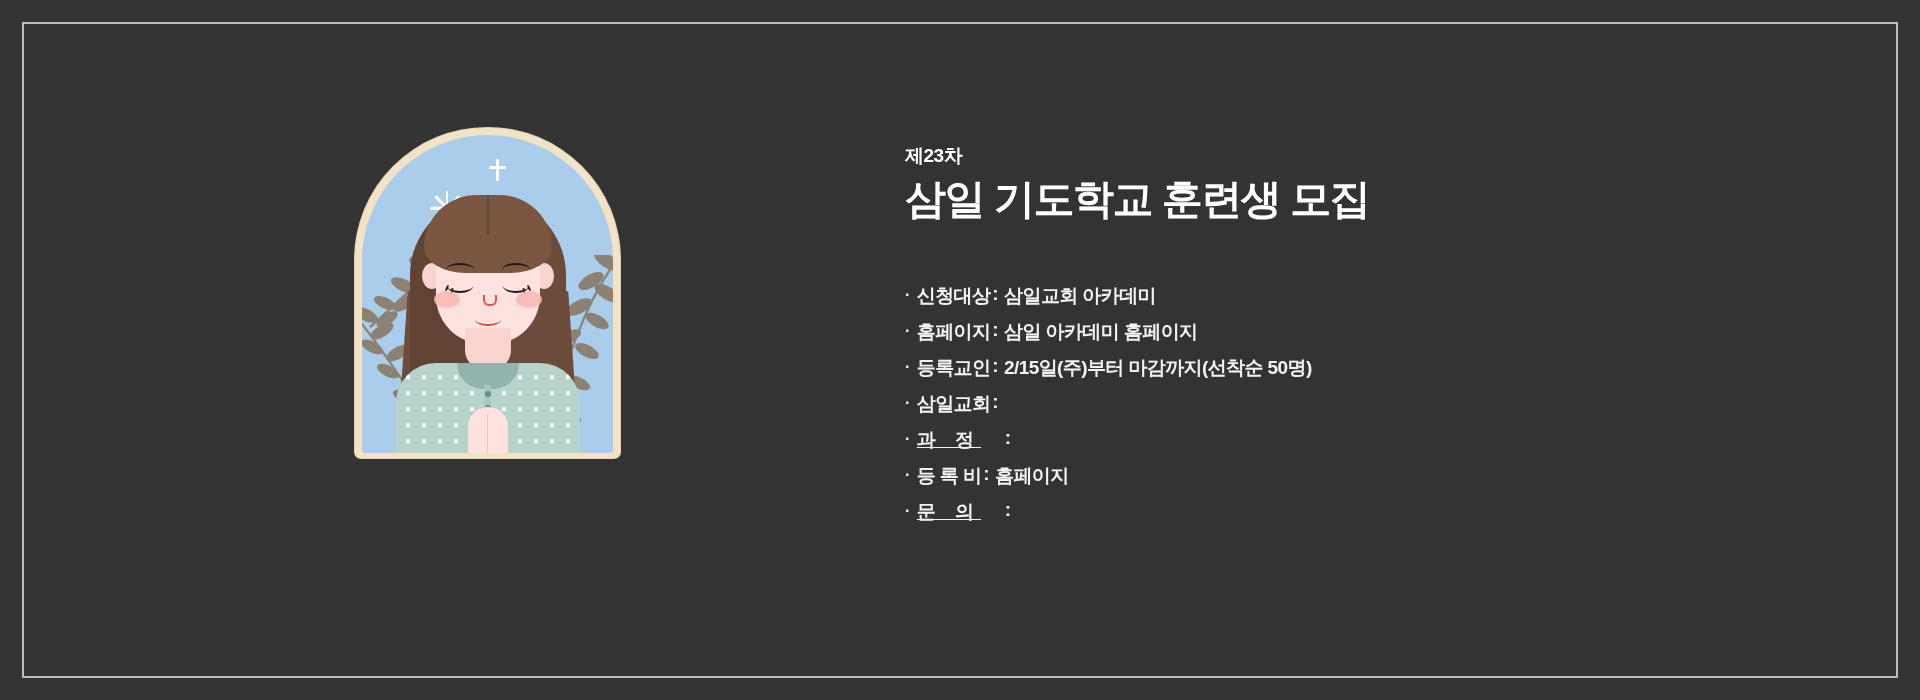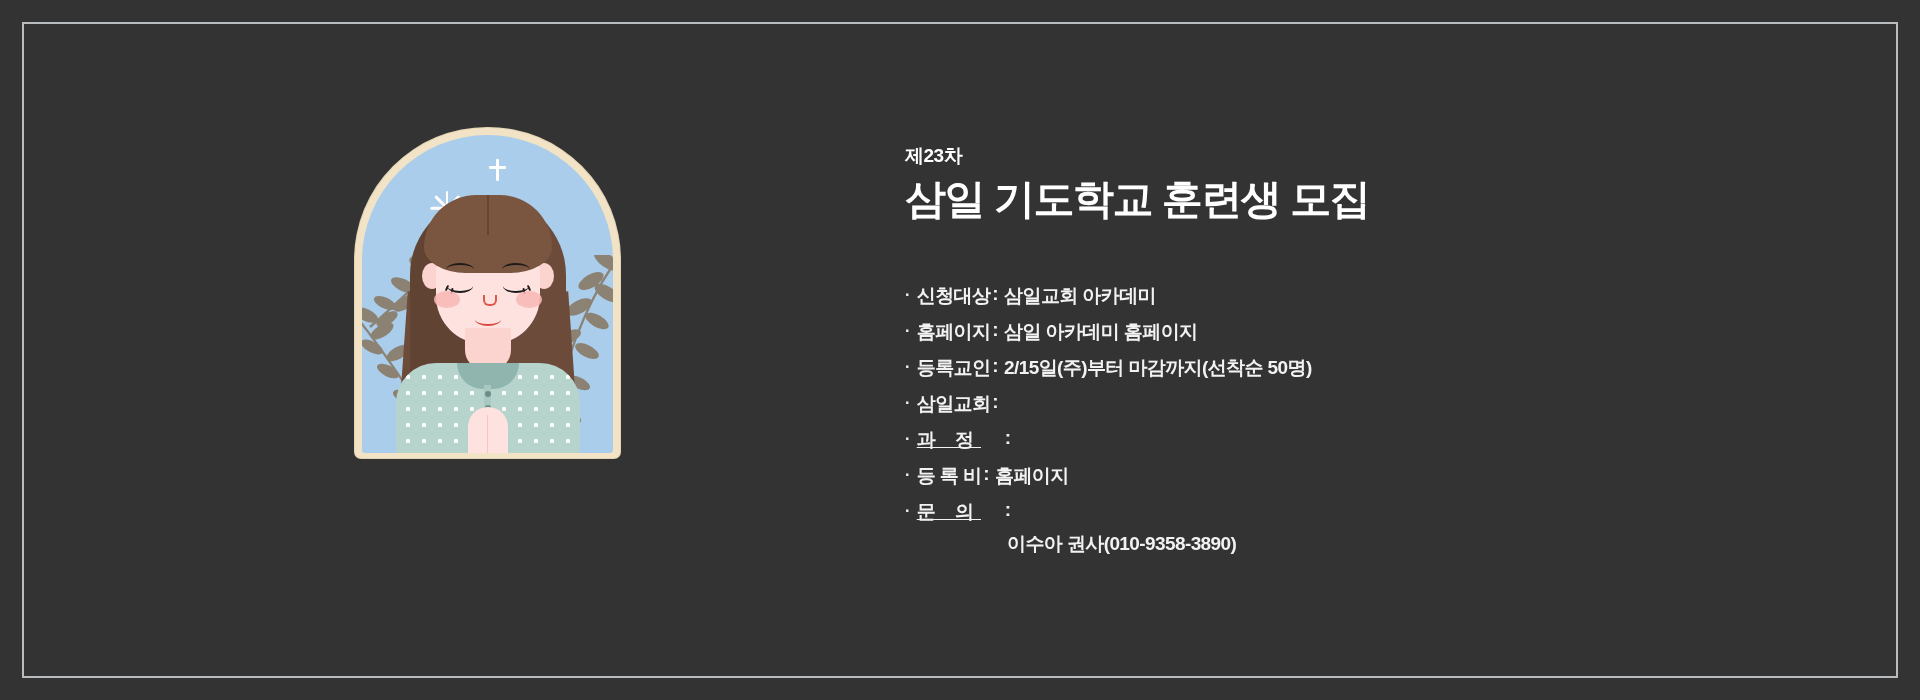--- a/index.html
+++ b/index.html
@@ -326,18 +326,15 @@
         <span class="bullet">·</span>
         <span class="lbl">등 록 비</span>
         <span class="sep">:</span>
         <span class="val">홈페이지</span>
       </div>
       <div class="row">
         <span class="bullet">·</span>
         <span class="lbl wide">문     의</span>
         <span class="sep">:</span>
       </div>
-      <div class="row sub">
-        <span class="val">이수아 권사(010-9358-3890)</span>
-      </div>
     </div>
   </div>
 </div>
 
 </body></html>

